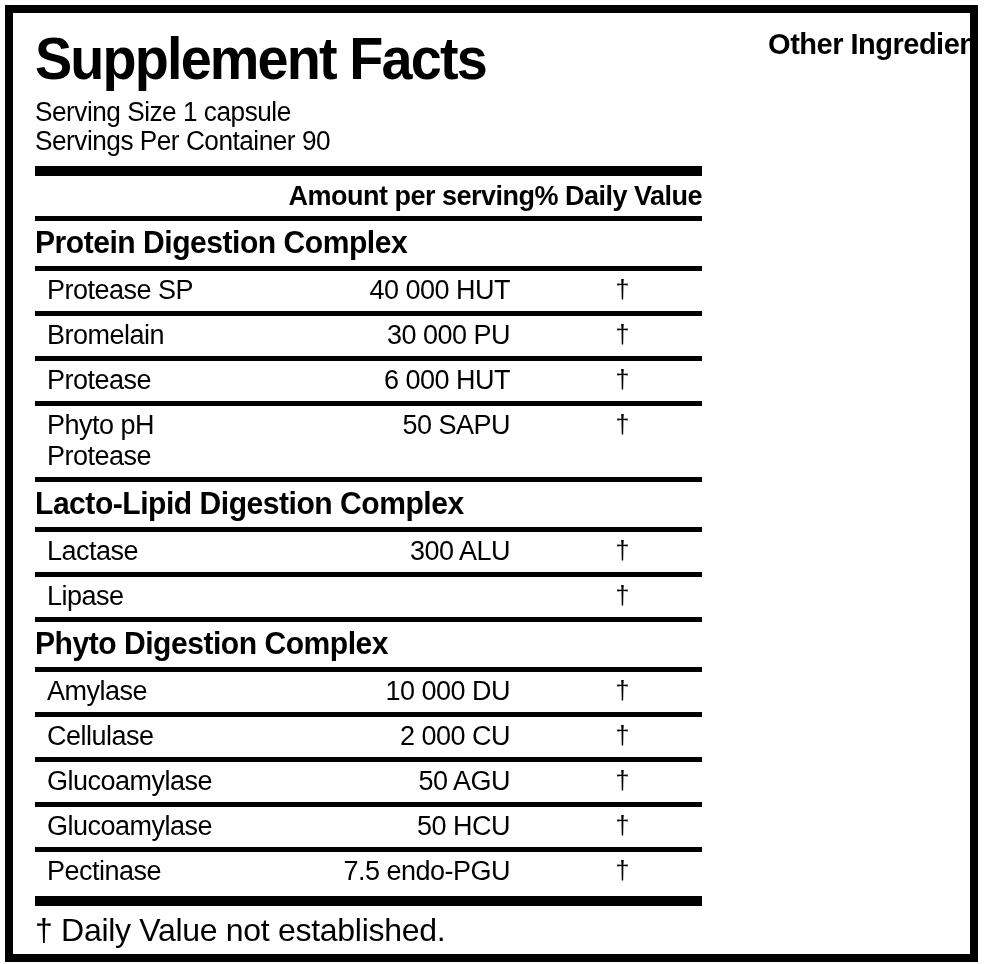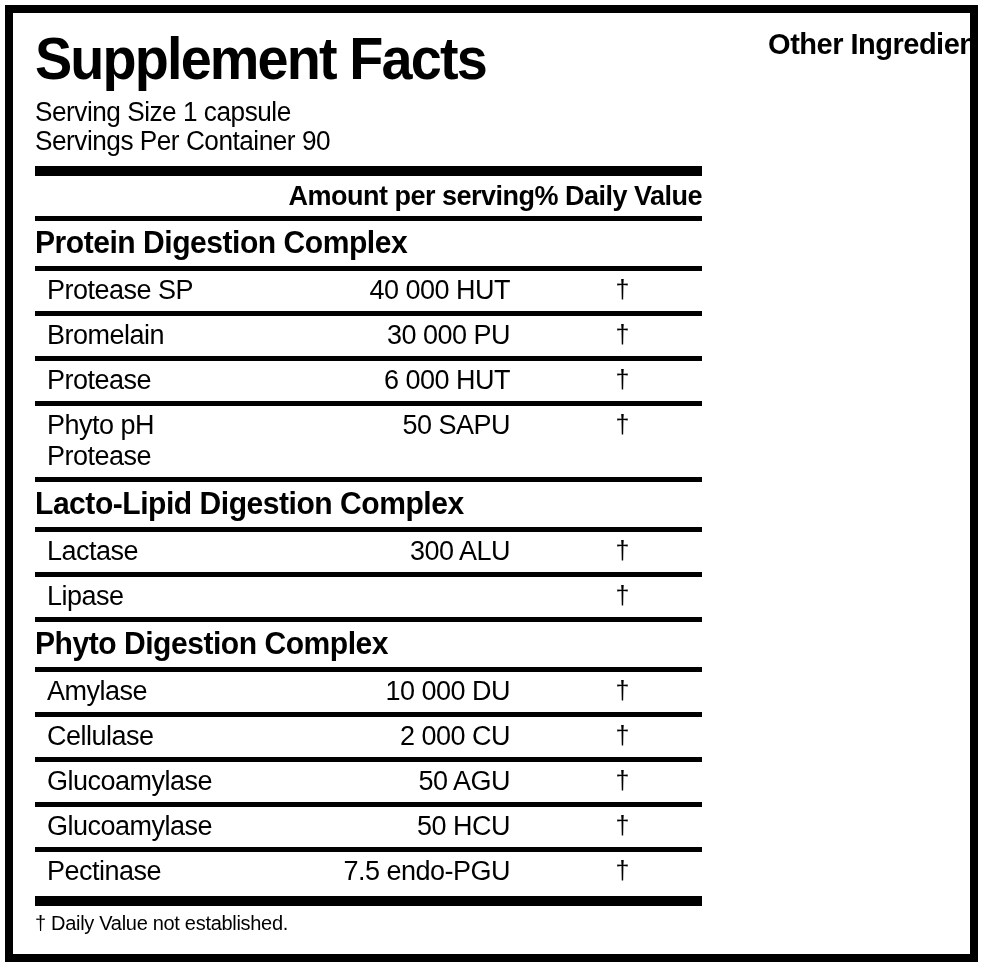--- a/index.html
+++ b/index.html
@@ -56,21 +56,21 @@
   }
   .row{
     display:flex;align-items:flex-start;
     font-size:27px;letter-spacing:-0.5px;
     padding:4px 0 5px 0;
   }
   .ing{flex:1 1 auto;padding-left:12px;}
   .amt{flex:0 0 330px;text-align:right;padding-right:32px;box-sizing:border-box;}
   .dv{flex:0 0 160px;text-align:center;font-size:25px;}
   .footnote{
-    font-size:20px;letter-spacing:-0.3px;
+    font-size:32px;letter-spacing:-0.3px;
     padding:6px 0 8px 0;
   }
   .divider{
     flex:0 0 auto;
     height:9px;background:#000;
   }
   .other{
     flex:0 0 auto;
     padding:12px 24px 16px 44px;
     font-size:29px;letter-spacing:-0.5px;

